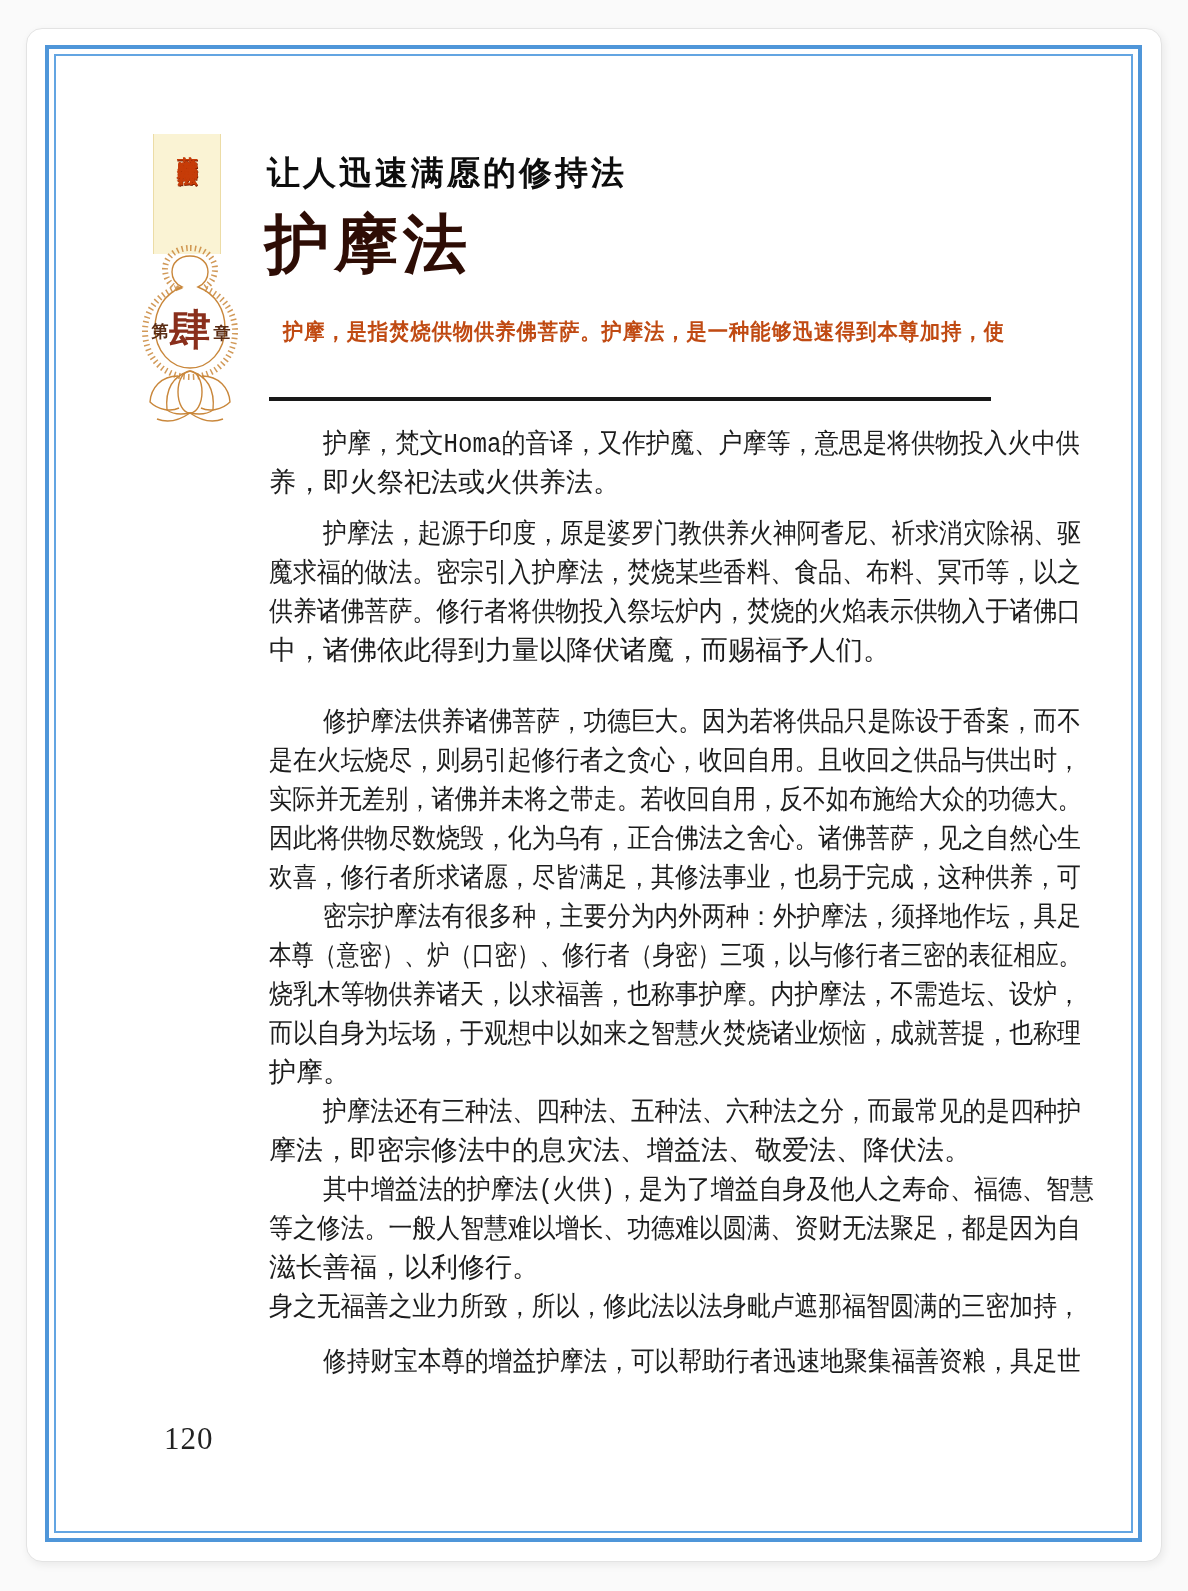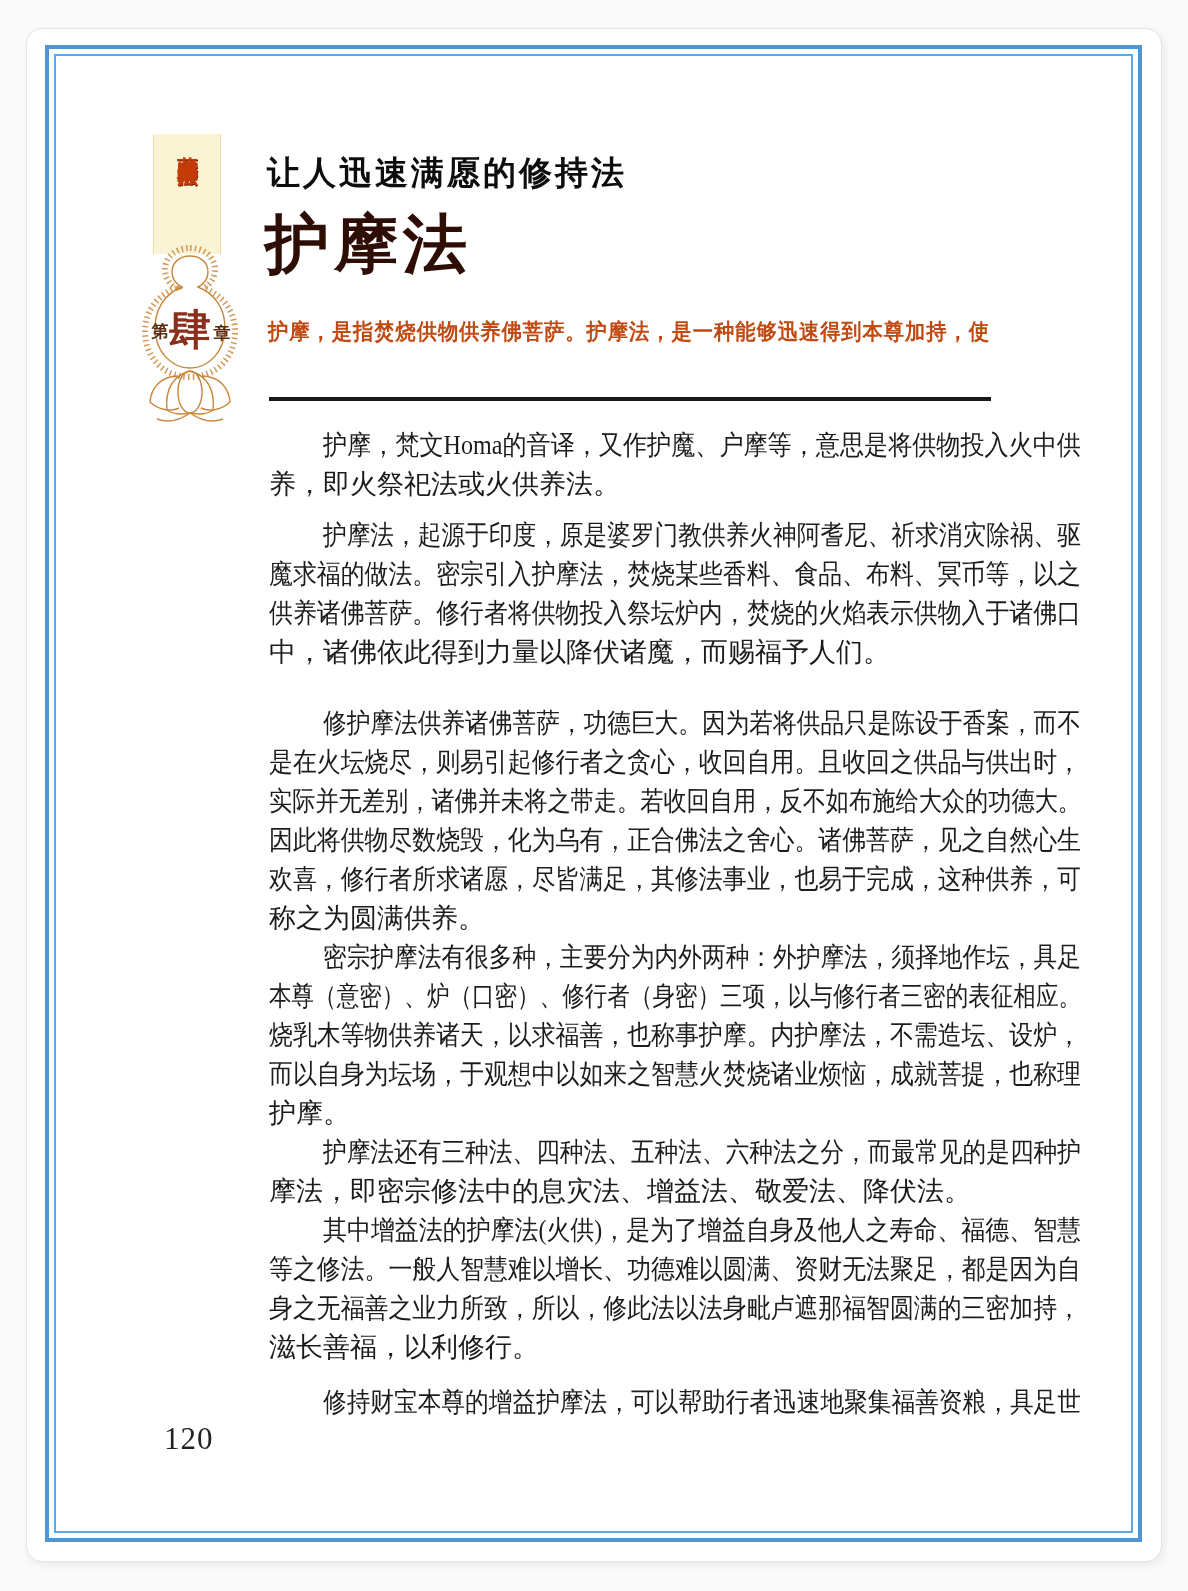--- a/index.html
+++ b/index.html
@@ -59,34 +59,35 @@
     font-family:"Liberation Sans","DejaVu Sans",sans-serif;
     font-size:33px;font-weight:800;color:#0d0d0d;letter-spacing:3px;
   }
   .main-title{
     position:absolute;left:238px;top:172px;
     font-size:64px;font-weight:800;color:var(--title_maroon);
     letter-spacing:5px;
     font-family:"Liberation Serif","DejaVu Serif",serif;
   }
   .intro{
-    position:absolute;left:241px;top:286px;width:722px;
+    position:absolute;left:256px;top:286px;width:722px;
     color:var(--intro_orange);
   }
   .intro-line{
     height:33px;line-height:33px;font-size:22px;font-weight:600;
     white-space:nowrap;letter-spacing:1px;
   }
   .head-rule{
     position:absolute;left:242px;top:368px;width:722px;height:4px;
     background:var(--rule_black);
   }
   .body-block{
     position:absolute;left:242px;top:397px;width:812px;
     color:var(--body_text);
+    font-family:Liberation Mono, monospace;
   }
   .body-line{
     height:39px;line-height:39px;font-size:27px;
     white-space:nowrap;
   }
   .intro-line span,.body-line span{
     display:inline-block;transform-origin:0 50%;white-space:nowrap;
   }
   .page-number{
     position:absolute;left:137px;top:1392px;
@@ -137,29 +138,28 @@
       <div class="body-line"><span>养，即火祭祀法或火供养法。</span></div>
       <div class="body-line" style="padding-left: 54px; margin-top: 12px;"><span style="transform: scaleX(0.8773);">护摩法，起源于印度，原是婆罗门教供养火神阿耆尼、祈求消灾除祸、驱</span></div>
       <div class="body-line"><span style="transform: scaleX(0.8845);">魔求福的做法。密宗引入护摩法，焚烧某些香料、食品、布料、冥币等，以之</span></div>
       <div class="body-line"><span style="transform: scaleX(0.8845);">供养诸佛菩萨。修行者将供物投入祭坛炉内，焚烧的火焰表示供物入于诸佛口</span></div>
       <div class="body-line"><span>中，诸佛依此得到力量以降伏诸魔，而赐福予人们。</span></div>
       <div class="body-line" style="padding-left: 54px; margin-top: 32px;"><span style="transform: scaleX(0.8773);">修护摩法供养诸佛菩萨，功德巨大。因为若将供品只是陈设于香案，而不</span></div>
       <div class="body-line"><span style="transform: scaleX(0.8845);">是在火坛烧尽，则易引起修行者之贪心，收回自用。且收回之供品与供出时，</span></div>
       <div class="body-line"><span style="transform: scaleX(0.8593);">实际并无差别，诸佛并未将之带走。若收回自用，反不如布施给大众的功德大。</span></div>
       <div class="body-line"><span style="transform: scaleX(0.8845);">因此将供物尽数烧毁，化为乌有，正合佛法之舍心。诸佛菩萨，见之自然心生</span></div>
       <div class="body-line"><span style="transform: scaleX(0.8845);">欢喜，修行者所求诸愿，尽皆满足，其修法事业，也易于完成，这种供养，可</span></div>
-      <div class="body-line"><span>称之为圆满供养。</span></div>
       <div class="body-line" style="padding-left: 54px;"><span style="transform: scaleX(0.8773);">密宗护摩法有很多种，主要分为内外两种：外护摩法，须择地作坛，具足</span></div>
       <div class="body-line"><span style="transform: scaleX(0.8354);">本尊（意密）、炉（口密）、修行者（身密）三项，以与修行者三密的表征相应。</span></div>
       <div class="body-line"><span style="transform: scaleX(0.8845);">烧乳木等物供养诸天，以求福善，也称事护摩。内护摩法，不需造坛、设炉，</span></div>
       <div class="body-line"><span style="transform: scaleX(0.8845);">而以自身为坛场，于观想中以如来之智慧火焚烧诸业烦恼，成就菩提，也称理</span></div>
       <div class="body-line"><span>护摩。</span></div>
       <div class="body-line" style="padding-left: 54px;"><span style="transform: scaleX(0.8773);">护摩法还有三种法、四种法、五种法、六种法之分，而最常见的是四种护</span></div>
       <div class="body-line"><span>摩法，即密宗修法中的息灾法、增益法、敬爱法、降伏法。</span></div>
       <div class="body-line" style="padding-left: 54px;"><span style="transform: scaleX(0.8866);">其中增益法的护摩法(火供)，是为了增益自身及他人之寿命、福德、智慧</span></div>
       <div class="body-line"><span style="transform: scaleX(0.8845);">等之修法。一般人智慧难以增长、功德难以圆满、资财无法聚足，都是因为自</span></div>
+      <div class="body-line"><span>滋长善福，以利修行。</span></div>
       <div class="body-line"><span style="transform: scaleX(0.8845);">身之无福善之业力所致，所以，修此法以法身毗卢遮那福智圆满的三密加持，</span></div>
-      <div class="body-line"><span>滋长善福，以利修行。</span></div>
       <div class="body-line" style="padding-left: 54px; margin-top: 16px;"><span style="transform: scaleX(0.8773);">修持财宝本尊的增益护摩法，可以帮助行者迅速地聚集福善资粮，具足世</span></div>
     </div>
 
   <div class="page-number">120</div>
 </div>
 
 </body></html>

